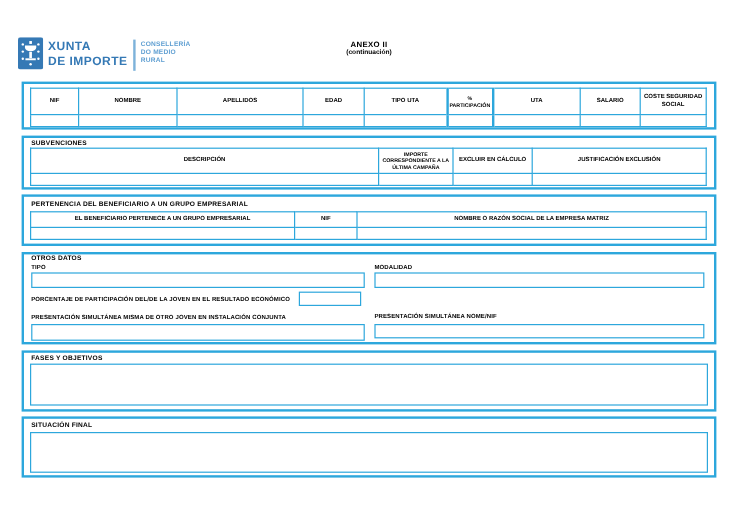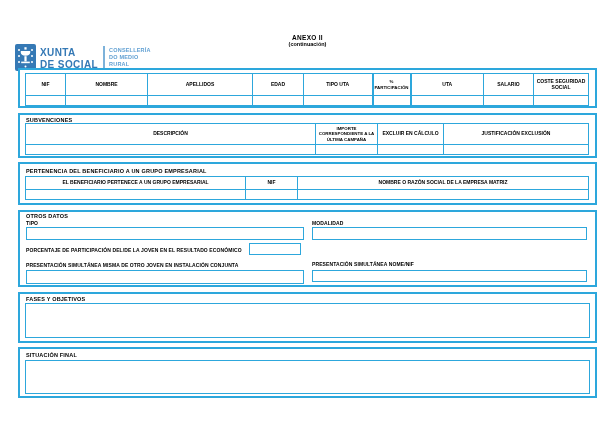--- a/index.html
+++ b/index.html
@@ -1,20 +1,20 @@
 <!DOCTYPE html>
 <html><head>
 <meta charset="utf-8">
 <style>
   * { box-sizing: border-box; margin: 0; padding: 0; }
   html,body { width: 615px; height: 439px; background: #fff; }
   body { position: relative; font-family: "Liberation Sans", sans-serif; color: #000; overflow: hidden; }
 
   
-  .logo { position: absolute; left: 15px; top: 44px; display: flex; align-items: flex-start; }
+  .logo { position: absolute; left: 15px; top: 31px; display: flex; align-items: flex-start; }
   .brand { margin-left: 4px; color: #3579b5; font-weight: bold; font-size: 10px; line-height: 1.15; letter-spacing: .4px; padding-top: 3px; }
   .logo-divider { width: 2px; height: 26px; background: #7db2da; margin: 2px 4px 0 5px; }
   .dept { color: #5f9fd2; font-weight: bold; font-size: 5.5px; line-height: 1.25; padding-top: 3px; letter-spacing: .2px; }
   .title-block { position: absolute; left: 0; top: 34px; width: 615px; text-align: center; }
   .title-main { font-size: 6.5px; font-weight: bold; letter-spacing: .3px; }
   .title-sub { font-size: 5.5px; font-weight: bold; }
 
   
   .section { position: absolute; left: 18px; width: 579px; border: 2px solid #2da7dc; background: #fff; }
   .sec-title { position: absolute; left: 6px; font-size: 5.5px; font-weight: bold; letter-spacing: .2px; white-space: nowrap; }
@@ -44,21 +44,21 @@
         <circle cx="17" cy="6" r="1"></circle>
       <circle cx="4" cy="12" r="1"></circle>
         <circle cx="17" cy="12" r="1"></circle>
       <circle cx="4" cy="18" r="1"></circle>
         <circle cx="17" cy="18" r="1"></circle>
       <circle cx="10.5" cy="22.5" r="1"></circle>
     </g>
   </svg>
   <div class="brand">
     <div>XUNTA</div>
-    <div>DE SOCIAL</div>
+    <div>DE IMPORTE</div>
   </div>
   <div class="logo-divider"></div>
   <div class="dept">
     <div>CONSELLERÍA</div>
     <div>DO MEDIO</div>
     <div>RURAL</div>
   </div>
 </div>
 
 <div class="title-block">

